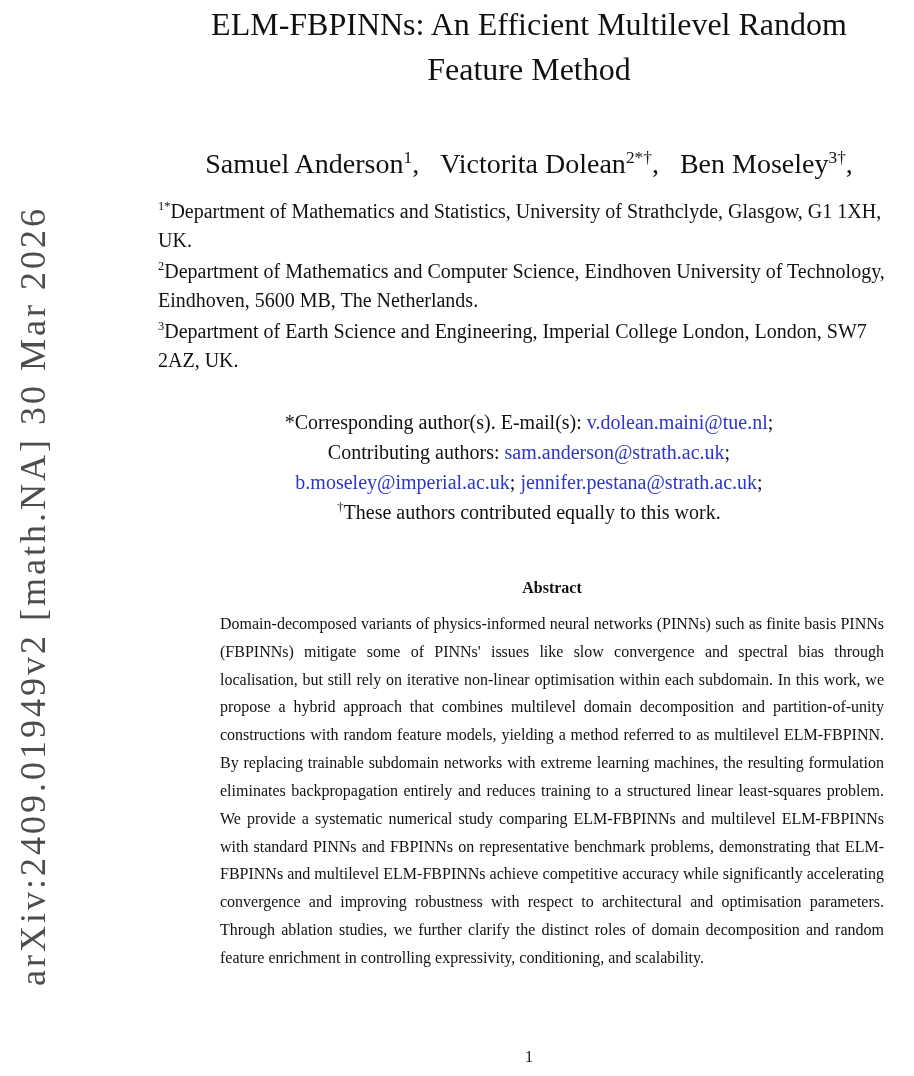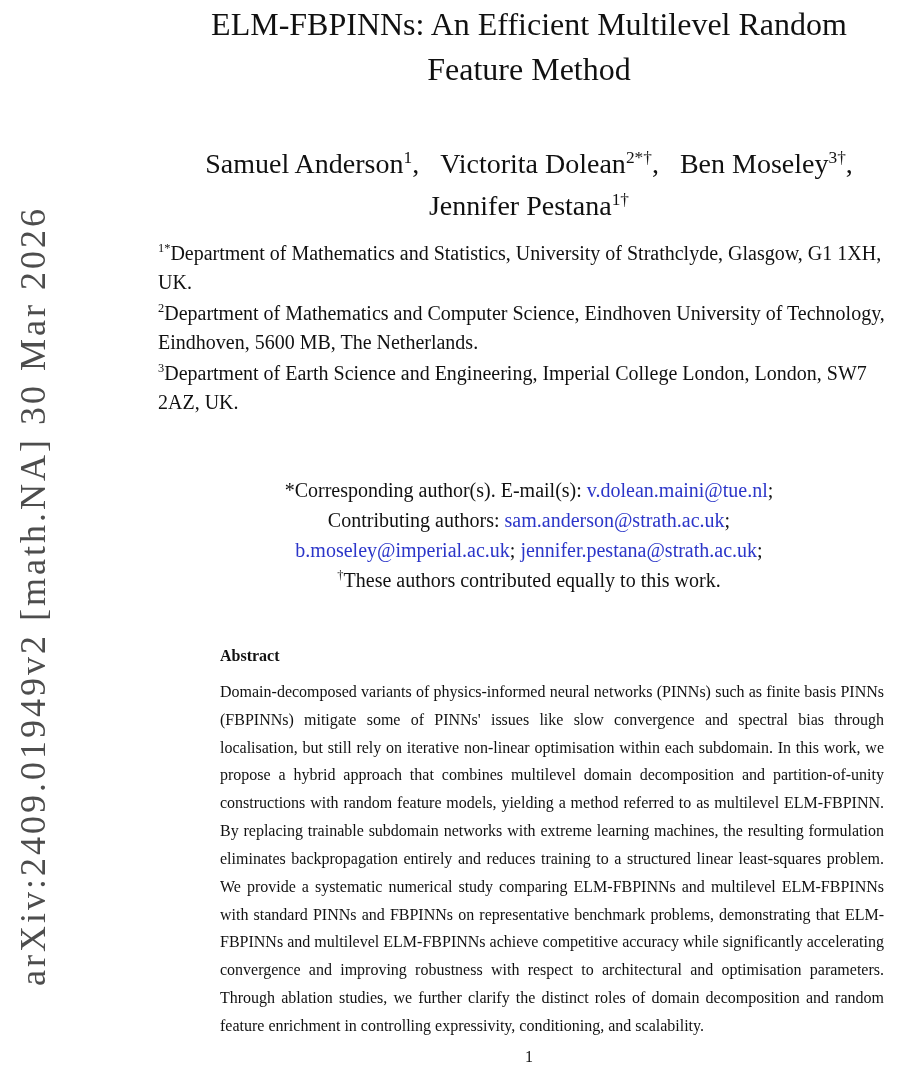--- a/index.html
+++ b/index.html
@@ -56,37 +56,37 @@
   .author { white-space: nowrap; }
   .author + .author { margin-left: 14px; }
   sup { font-size: 62%; line-height: 0; }
   .affiliations {
     margin-top: 12px;
     font-size: 20px;
     line-height: 1.45;
   }
   .affiliation-line { margin-top: 2px; }
   .contact {
-    margin-top: 58px;
+    margin-top: 32px;
     text-align: center;
     font-size: 20px;
     line-height: 1.5;
   }
   .email {
     color: var(--link);
     text-decoration: none;
     cursor: pointer;
   }
   .abstract {
     margin-top: 52px;
     padding-left: 62px;
     padding-right: 16px;
   }
   .abstract-heading {
-    text-align: left;
+    text-align: center;
     font-weight: bold;
     font-size: 16px;
   }
   .abstract-text {
     margin-top: 13px;
     font-size: 16px;
     line-height: 1.74;
     text-align: justify;
   }
   .page-number {
@@ -108,23 +108,20 @@
   <div class="content">
 
     <h1 class="title">ELM-FBPINNs: An Efficient Multilevel Random Feature Method</h1>
 
     <div class="authors">
       <div class="authors-line">
         <span class="author"><span>Samuel Anderson</span><sup>1</sup><span>,</span></span>
         <span class="author"><span>Victorita Dolean</span><sup>2*†</sup><span>,</span></span>
         <span class="author"><span>Ben Moseley</span><sup>3†</sup><span>,</span></span>
       </div>
-      <div class="authors-line">
-        <span class="author"><span>Jennifer Pestana</span><sup>1†</sup></span>
-      </div>
     </div>
 
     <div class="affiliations">
       <div class="affiliation-line"><sup>1*</sup><span>Department of Mathematics and Statistics, University of Strathclyde, Glasgow, G1 1XH, UK.</span></div>
       <div class="affiliation-line"><sup>2</sup><span>Department of Mathematics and Computer Science, Eindhoven University of Technology, Eindhoven, 5600 MB, The Netherlands.</span></div>
       <div class="affiliation-line"><sup>3</sup><span>Department of Earth Science and Engineering, Imperial College London, London, SW7 2AZ, UK.</span></div>
     </div>
 
     <div class="contact">
       <div class="contact-line"><span>*Corresponding author(s). E-mail(s): </span><a class="email">v.dolean.maini@tue.nl</a><span>;</span></div>

